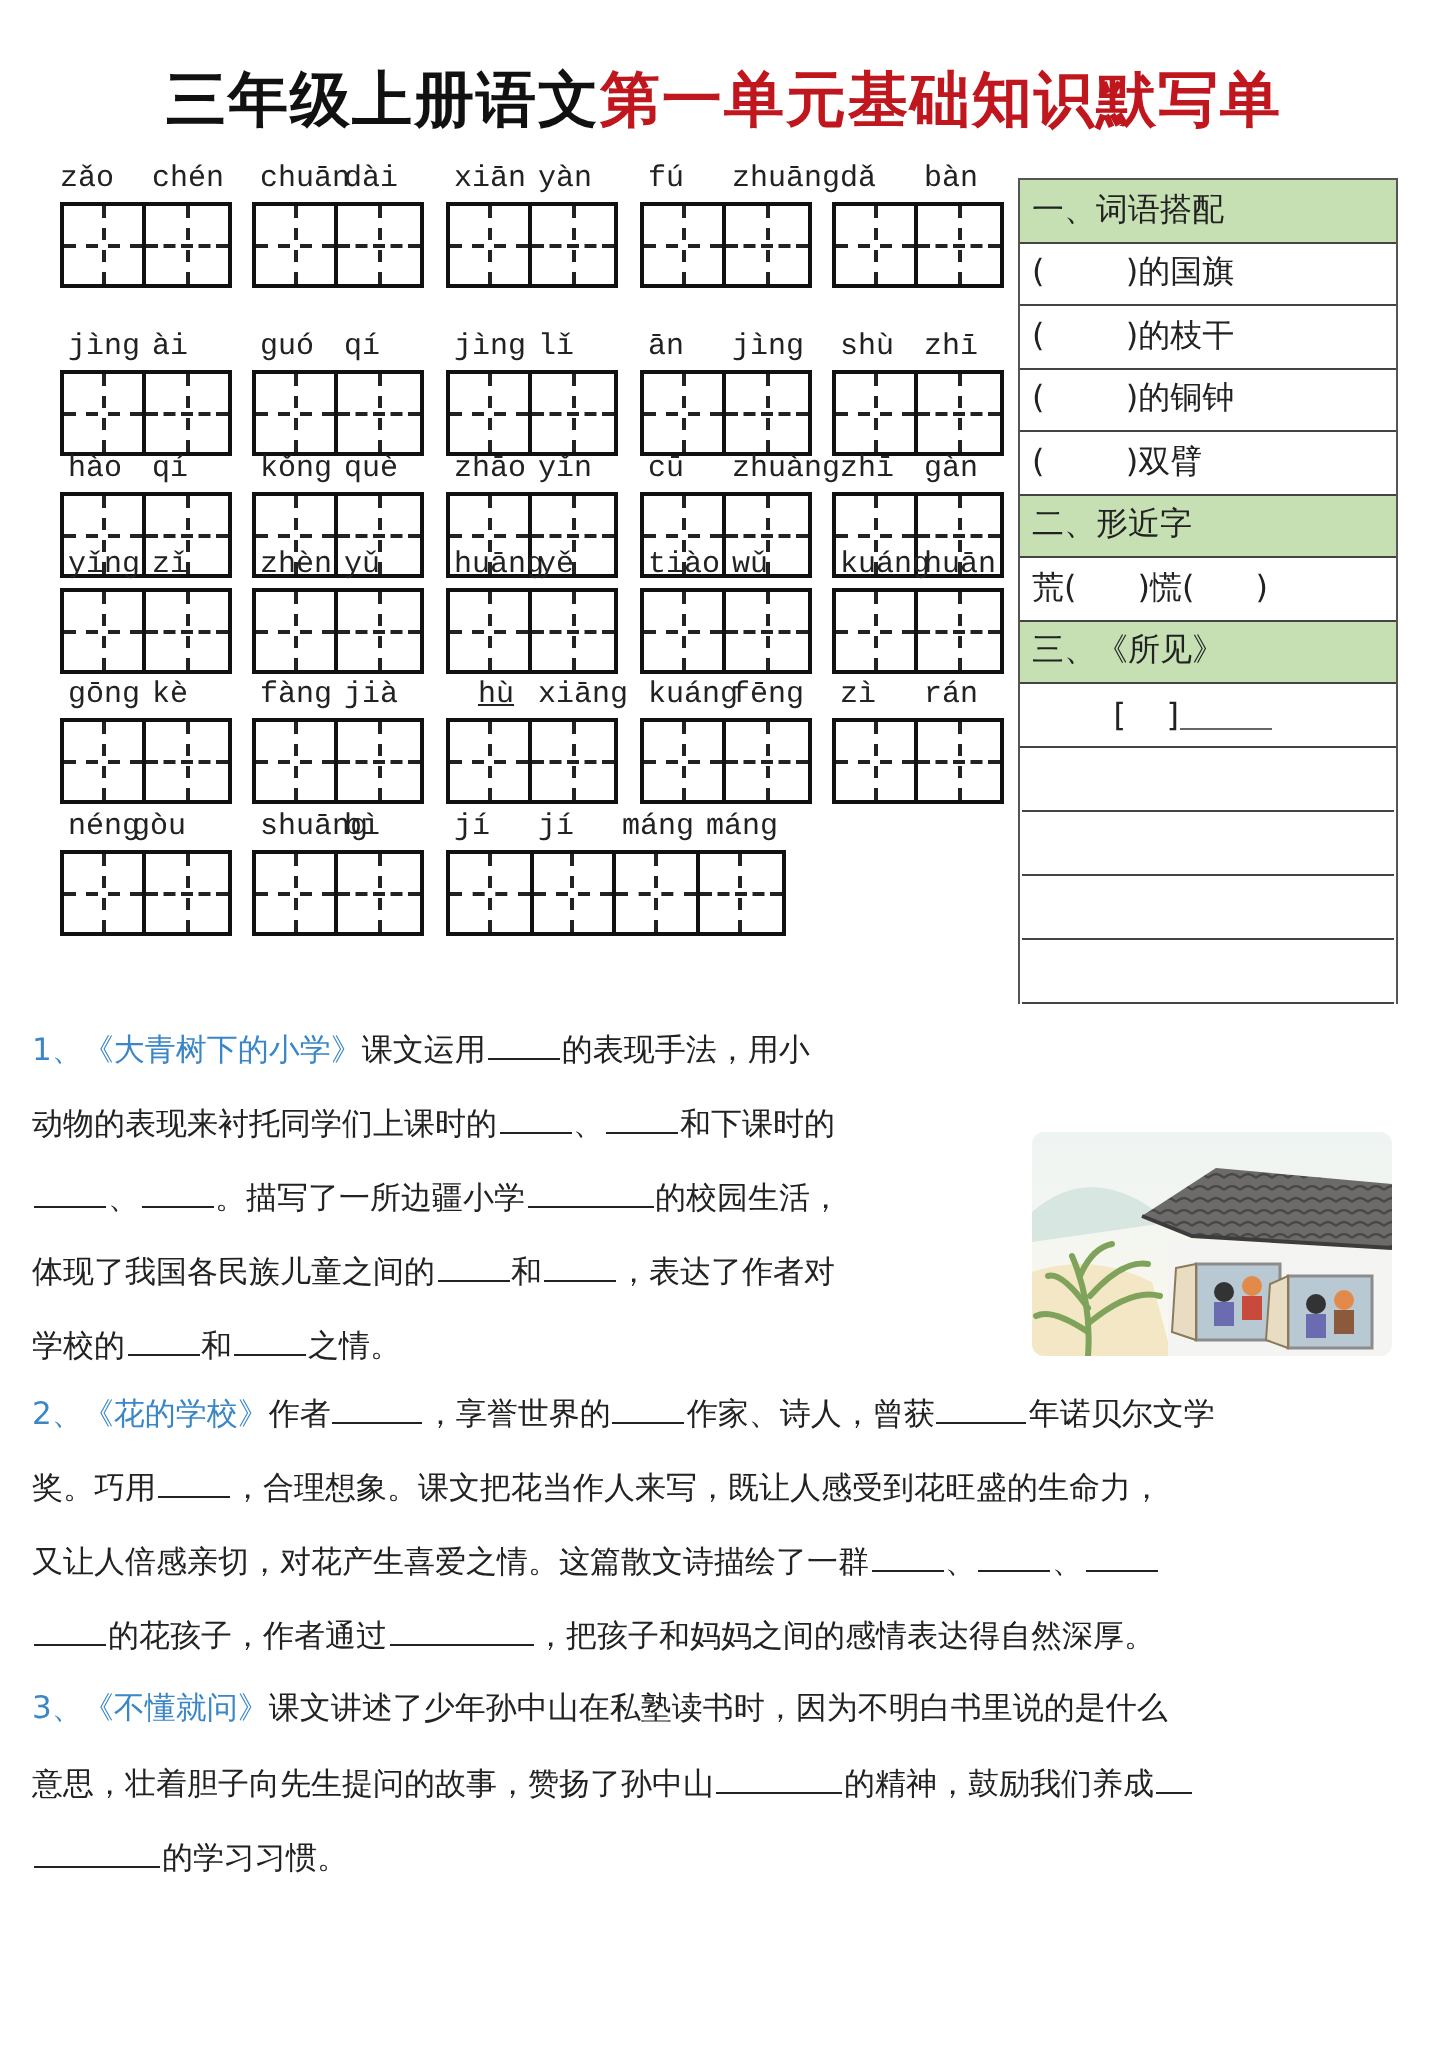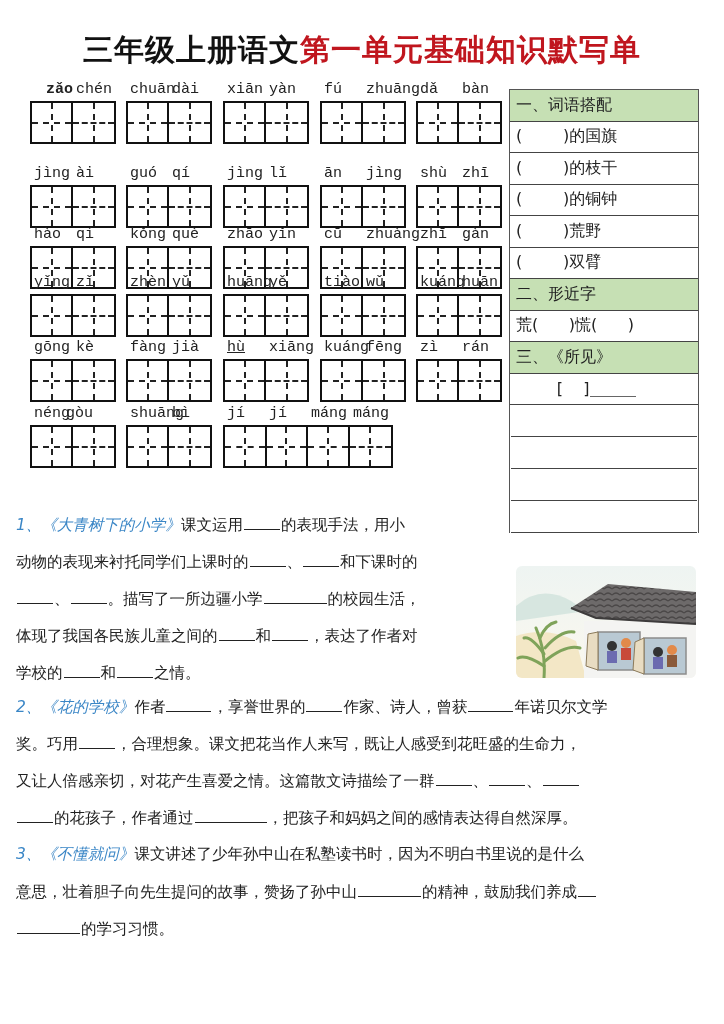--- a/index.html
+++ b/index.html
@@ -51,38 +51,38 @@
     .side .row.blank { height: 32px; }
     .side .row.last { border-bottom: 1.5px solid #444; }
     .underline-blank { display: inline-block; width: 46px; border-bottom: 1.5px solid #666; height: 16px; vertical-align: bottom; }
 
     
     .passage {
       position: absolute; left: 16px; width: 690px;
       font-family: "DejaVu Sans", sans-serif; font-size: 15.5px; color: #222;
     }
     .line { position: absolute; left: 0; white-space: nowrap; height: 24px; line-height: 24px; }
-    .blue { color: #3a86c6; font-style: italic; }
+    .blue { color: #3a86c6; }
     .blank { display: inline-block; border-bottom: 1.2px solid #222; height: 18px; vertical-align: baseline; margin: 0 1px; }
 
     
     .illus { position: absolute; left: 516px; top: 566px; width: 180px; height: 112px; border-radius: 6px; overflow: hidden; }
   </style>
 </head>
 <body>
 
 <div class="title">
   <span class="black">三年级上册语文</span><span class="red">第一单元基础知识默写单</span>
 </div>
 
 <div class="grid" id="grid">
     <div class="grid-row" style="top: 0px;">
       <div class="cell" style="left: 0px;">
         <div class="pinyin">
-          <span style="left: 16px; font-weight: bold;">zǎo</span>
+          <span style="left: 0;">zǎo</span>
           <span style="left: 46px;">chén</span>
         </div>
         <div class="box" style="width: 86px;">
           <div class="sq"></div>
           <div class="sq"></div>
         </div>
       </div>
       <div class="cell" style="left: 96px;">
         <div class="pinyin">
           <span style="left: 4px;">chuān</span>
@@ -296,21 +296,21 @@
           <span style="left: 4px;">fàng</span>
           <span style="left: 46px;">jià</span>
         </div>
         <div class="box" style="width: 86px;">
           <div class="sq"></div>
           <div class="sq"></div>
         </div>
       </div>
       <div class="cell" style="left: 193px;">
         <div class="pinyin">
-          <span style="left: 4px; text-decoration: underline;">hù</span>
+          <span style="left: 16px; text-decoration: underline;">hù</span>
           <span style="left: 46px;">xiāng</span>
         </div>
         <div class="box" style="width: 86px;">
           <div class="sq"></div>
           <div class="sq"></div>
         </div>
       </div>
       <div class="cell" style="left: 290px;">
         <div class="pinyin">
           <span style="left: 4px;">kuáng</span>
@@ -368,21 +368,20 @@
         </div>
       </div>
     </div>
   </div>
 
 <div class="side" id="side">
   <div class="row head">一、词语搭配</div>
   <div class="row">(        )的国旗</div>
   <div class="row">(        )的枝干</div>
   <div class="row">(        )的铜钟</div>
-  <div class="row">(        )荒野</div>
   <div class="row">(        )双臂</div>
   <div class="row head">二、形近字</div>
   <div class="row">荒(      )慌(      )</div>
   <div class="row head">三、《所见》</div>
   <div class="row"><span>        [    ]</span><span class="underline-blank"></span></div>
   <div class="row blank"></div>
   <div class="row blank"></div>
   <div class="row blank"></div>
   <div class="row blank last"></div>
 </div>

